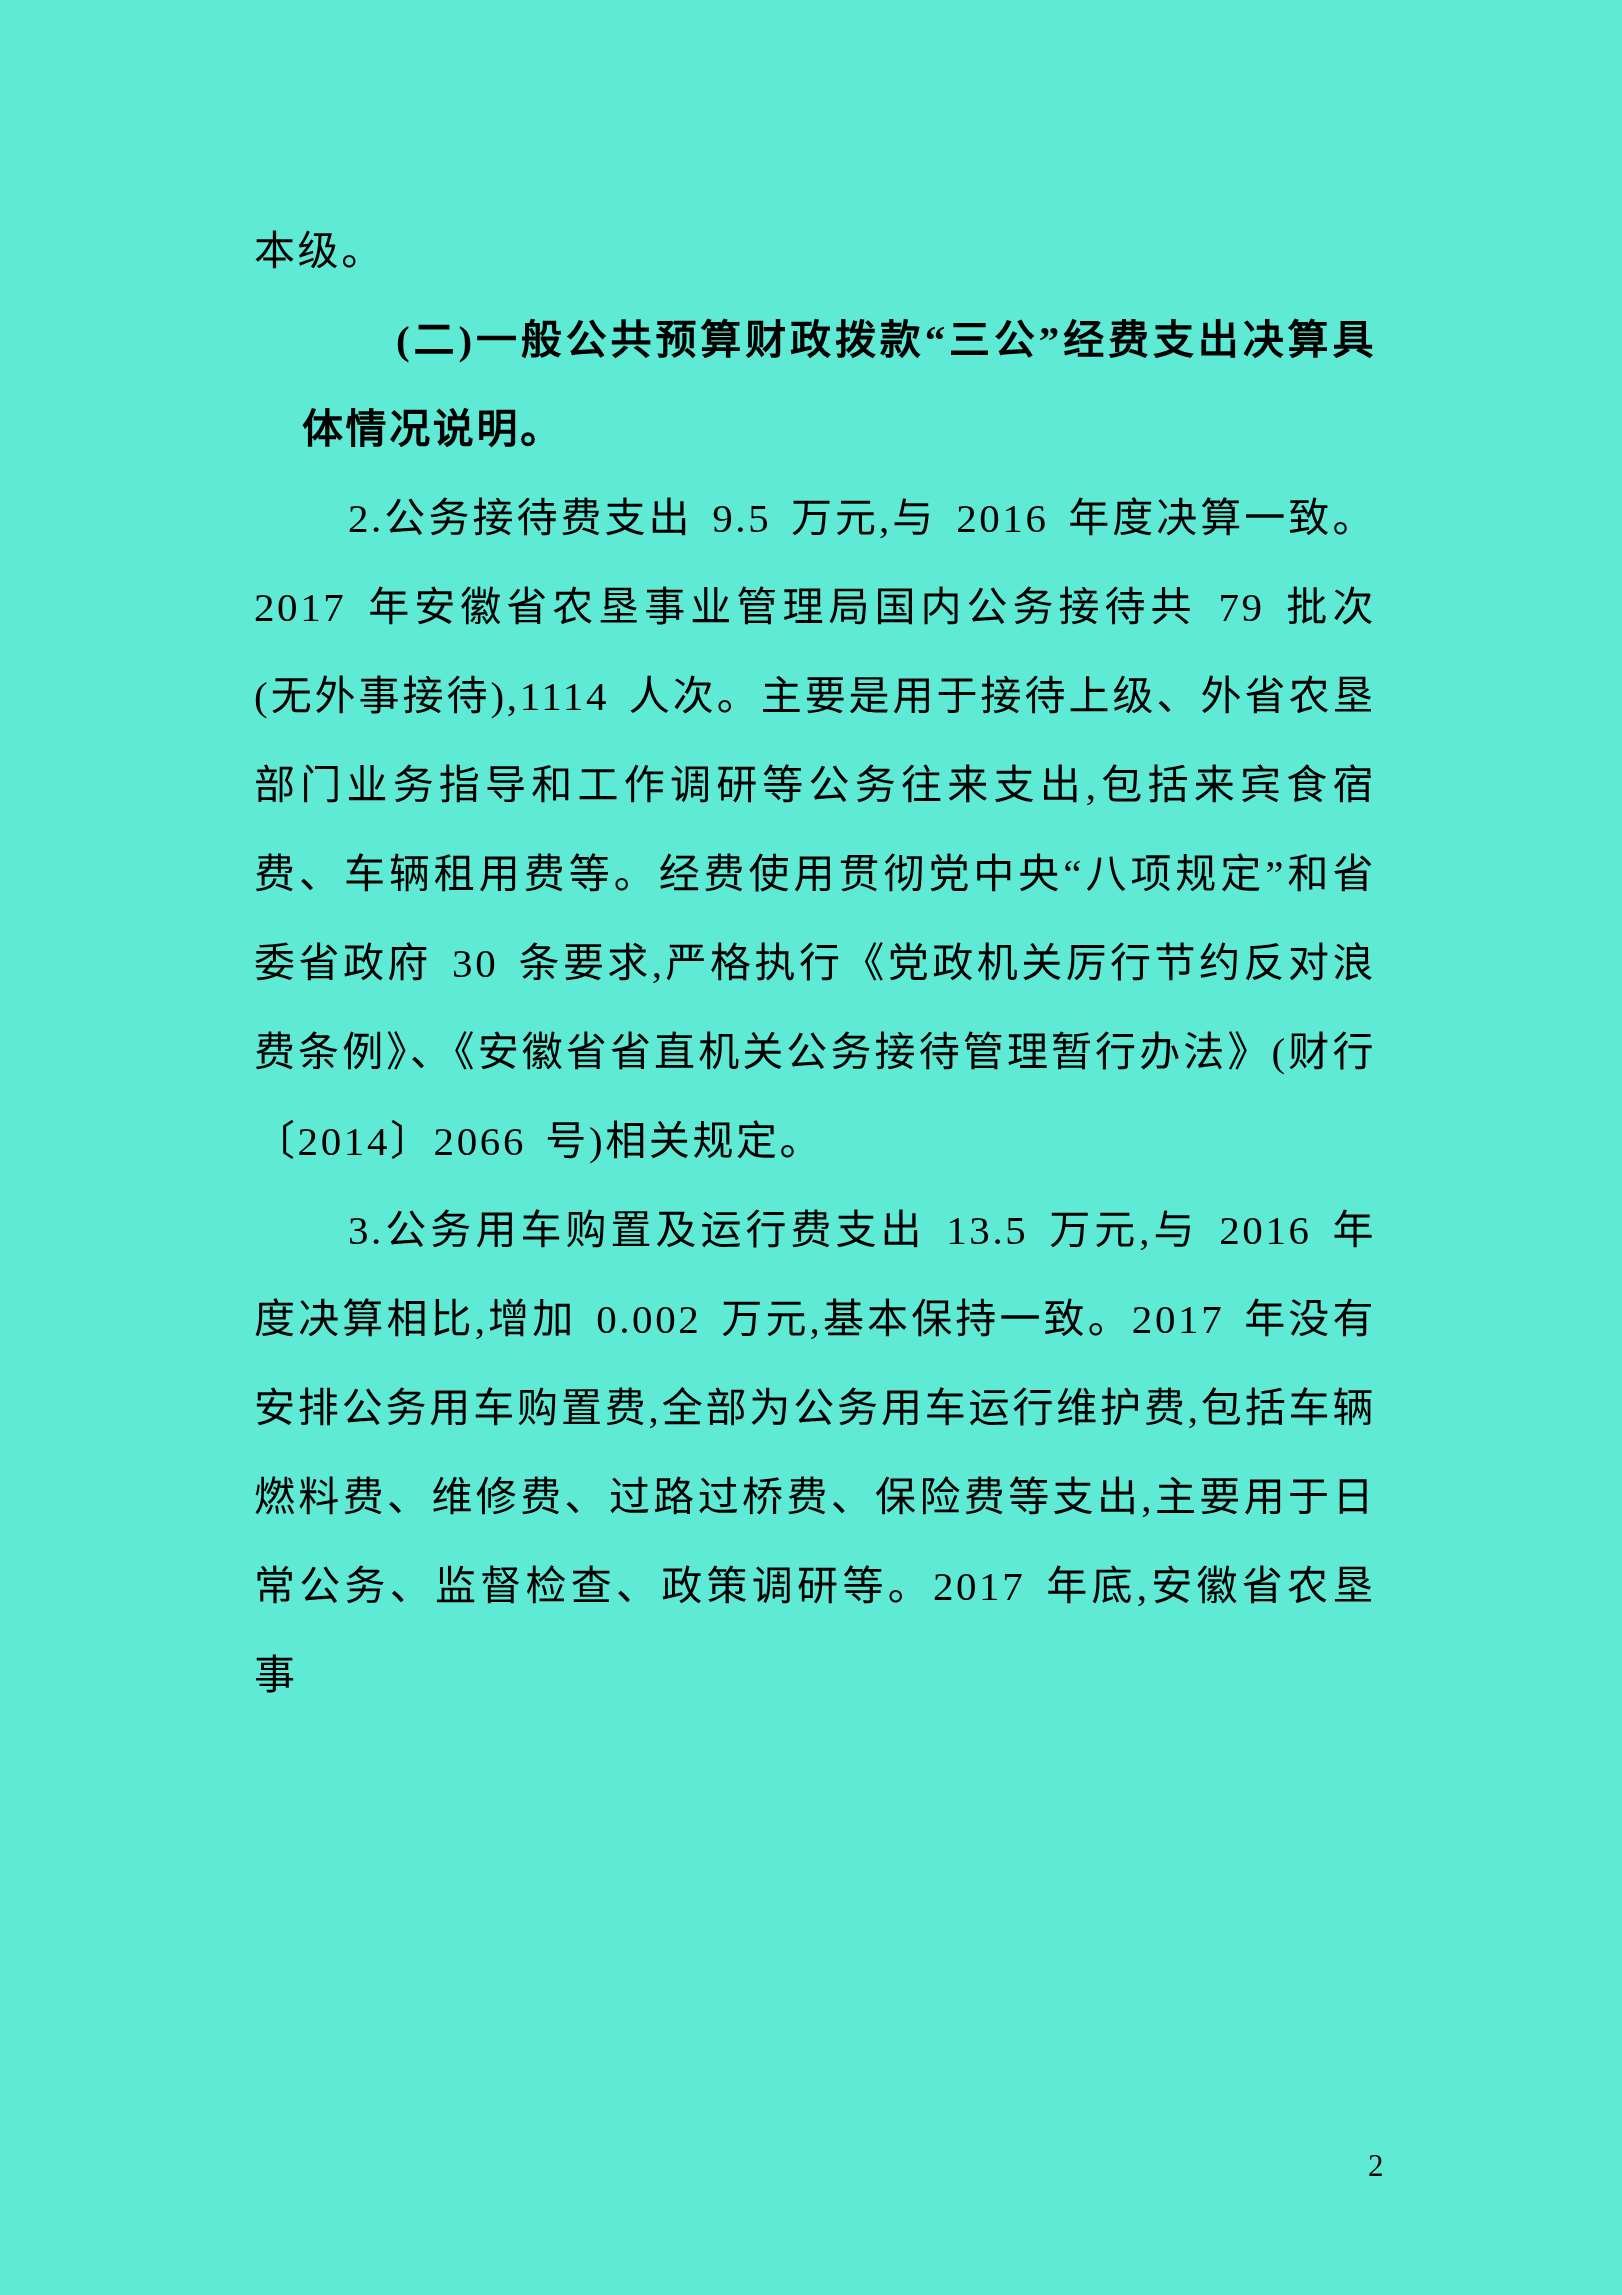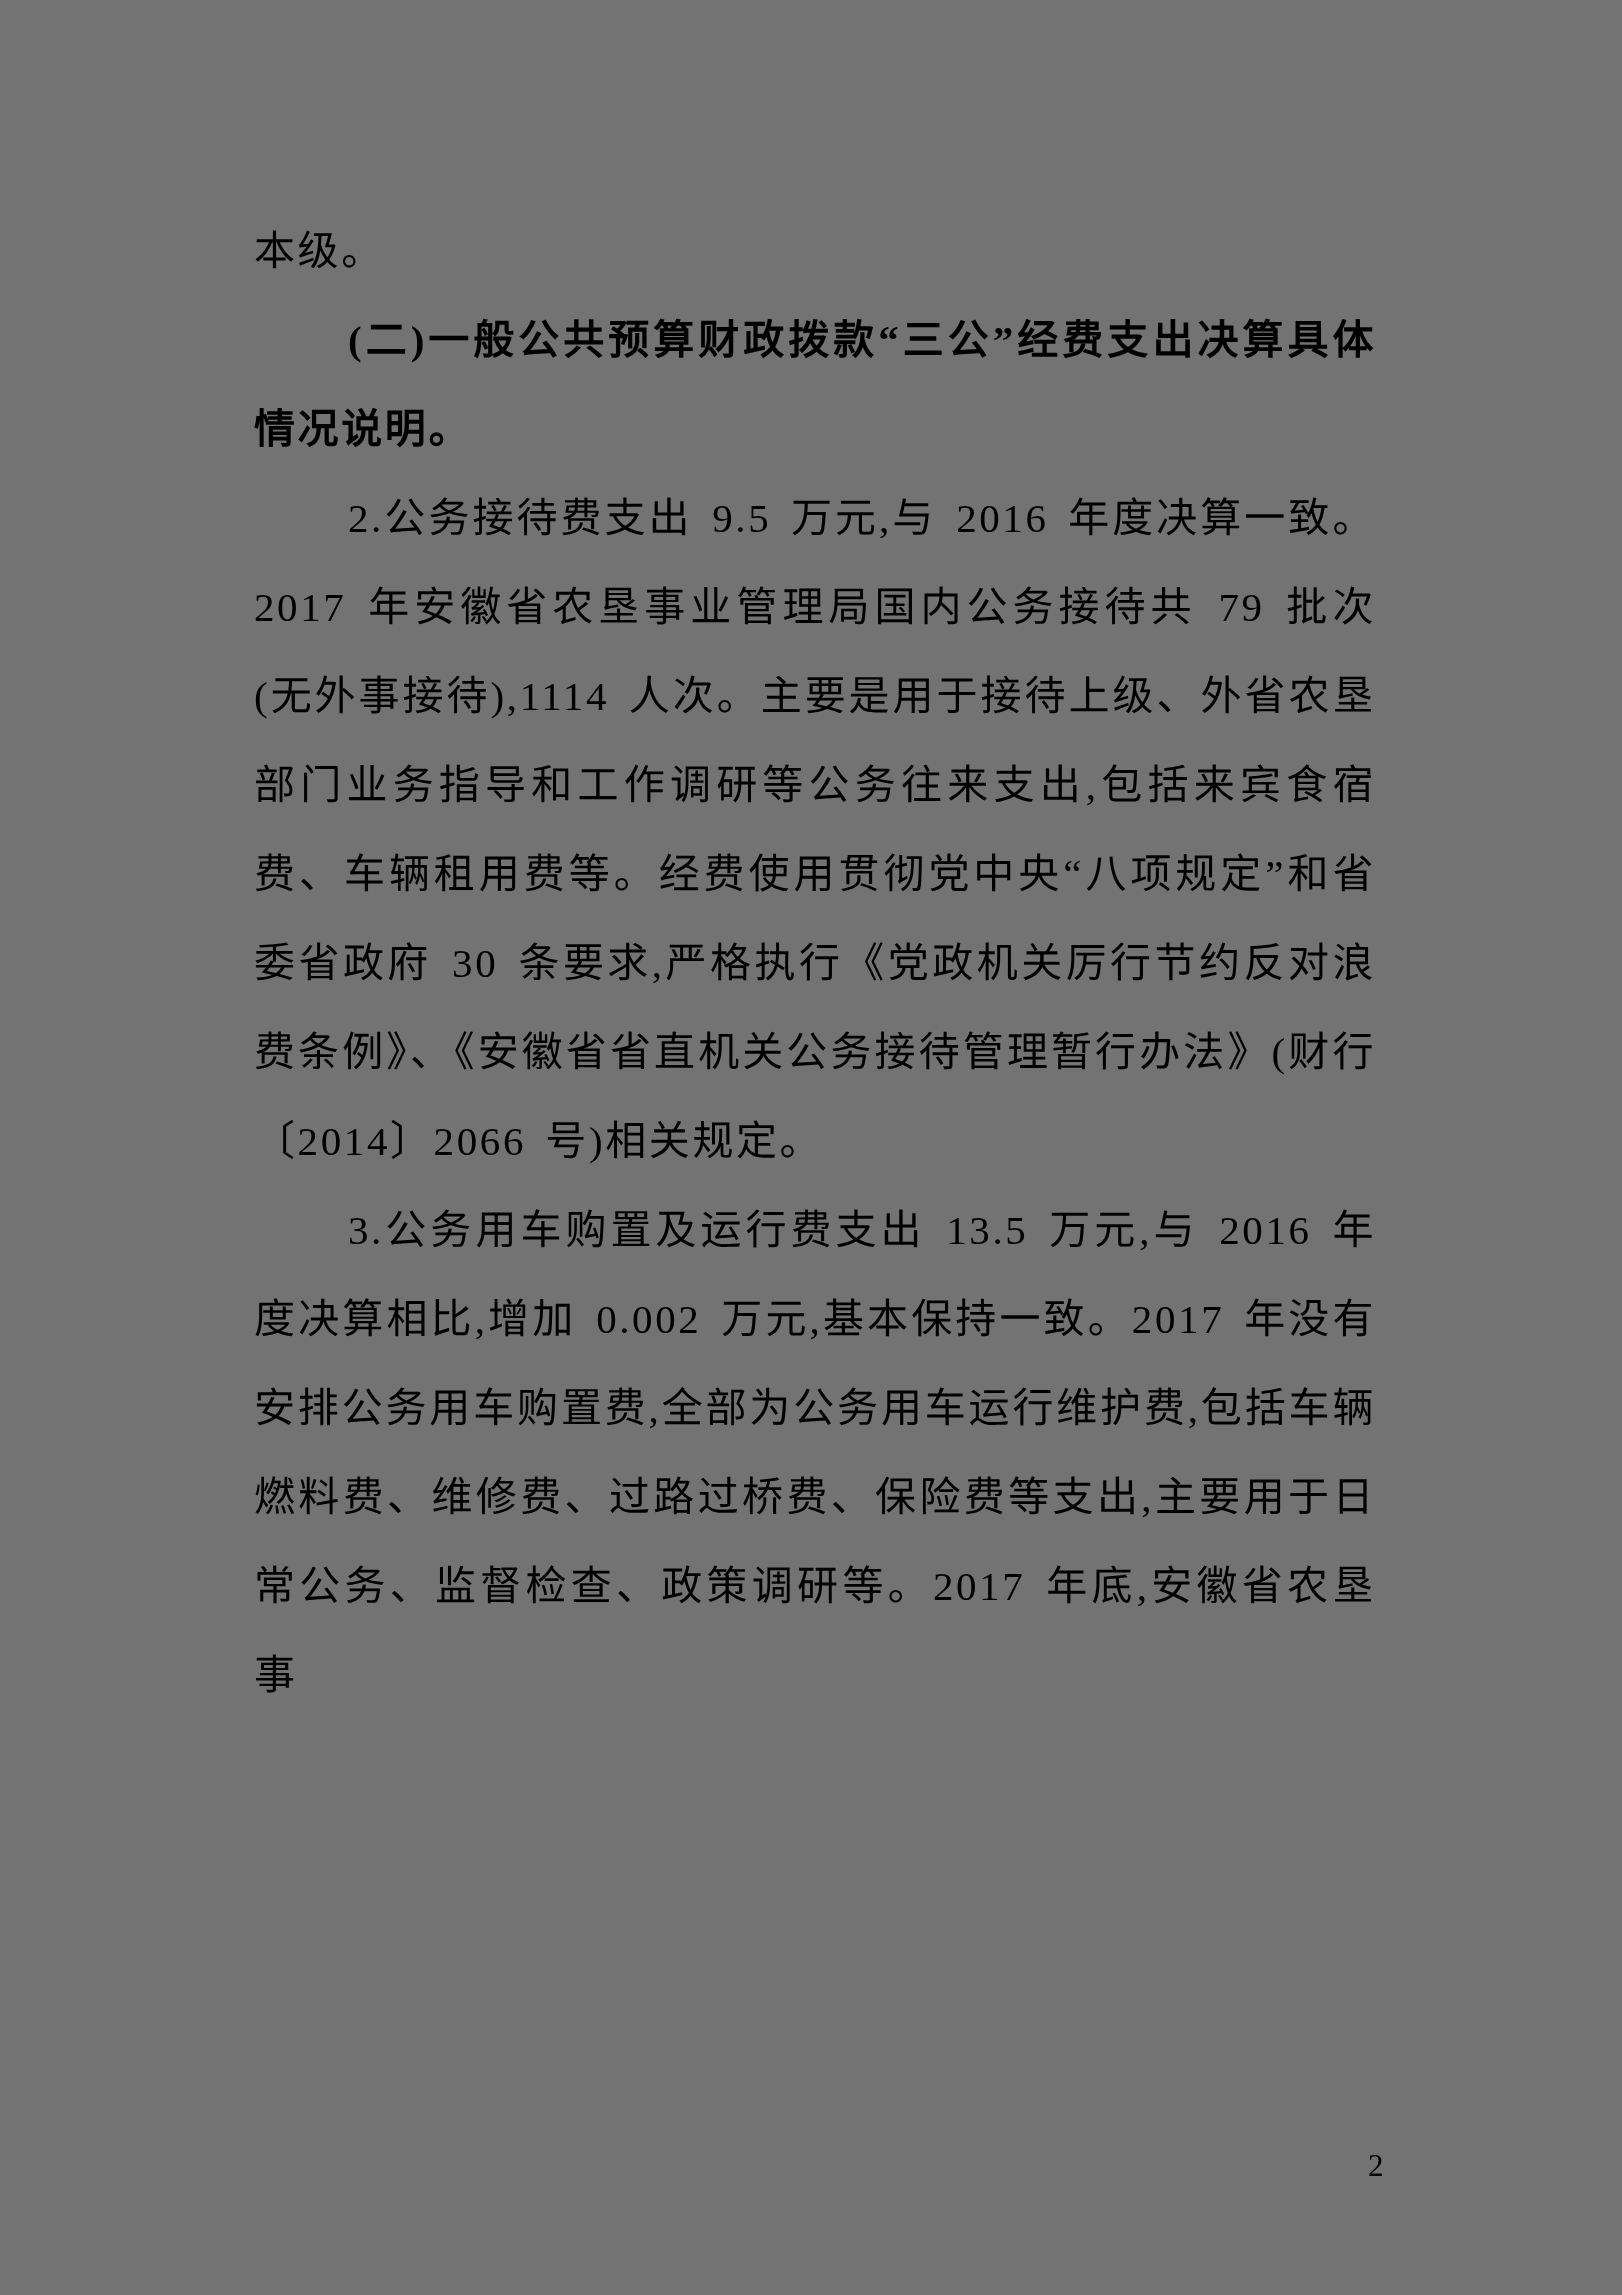--- a/index.html
+++ b/index.html
@@ -4,21 +4,21 @@
 <style>
   html, body {
     margin: 0;
     padding: 0;
     background: #ffffff;
   }
   .page {
     position: relative;
     width: 1622px;
     height: 2295px;
-    background: #737373;
+    background: #5eead4;
     color: #000000;
     font-family: "Liberation Serif", "DejaVu Serif", serif;
     overflow: hidden;
   }
   .content {
     position: absolute;
     left: 254px;
     top: 207px;
     width: 1122px;
     font-size: 41px;
@@ -31,20 +31,21 @@
   .para {
     margin: 0;
     padding: 0;
     text-indent: 94px;
   }
   .para.no-indent {
     text-indent: 0;
   }
   .para.heading {
     font-weight: bold;
+    margin-left: 48px;
   }
   .page-number {
     position: absolute;
     left: 1368px;
     top: 2149px;
     font-size: 31px;
     line-height: 34px;
     letter-spacing: 0;
   }
 </style>

